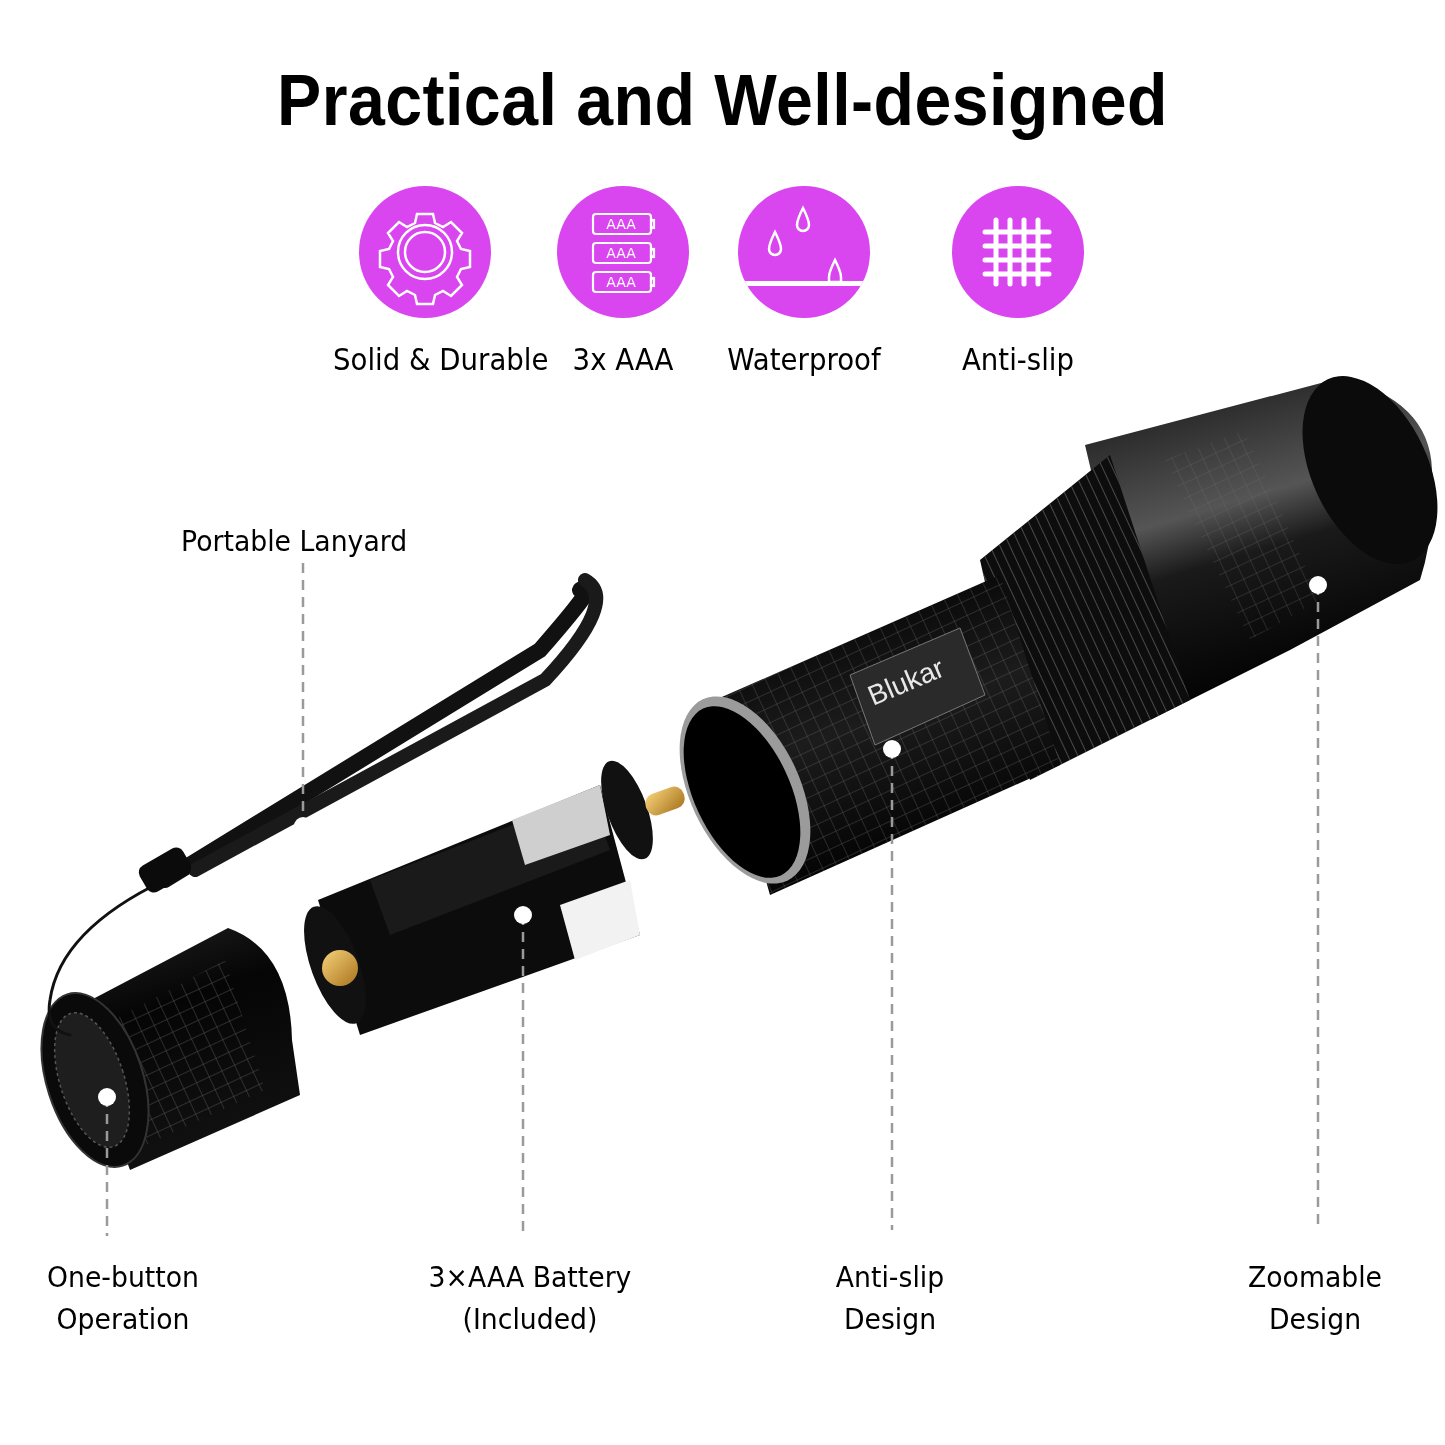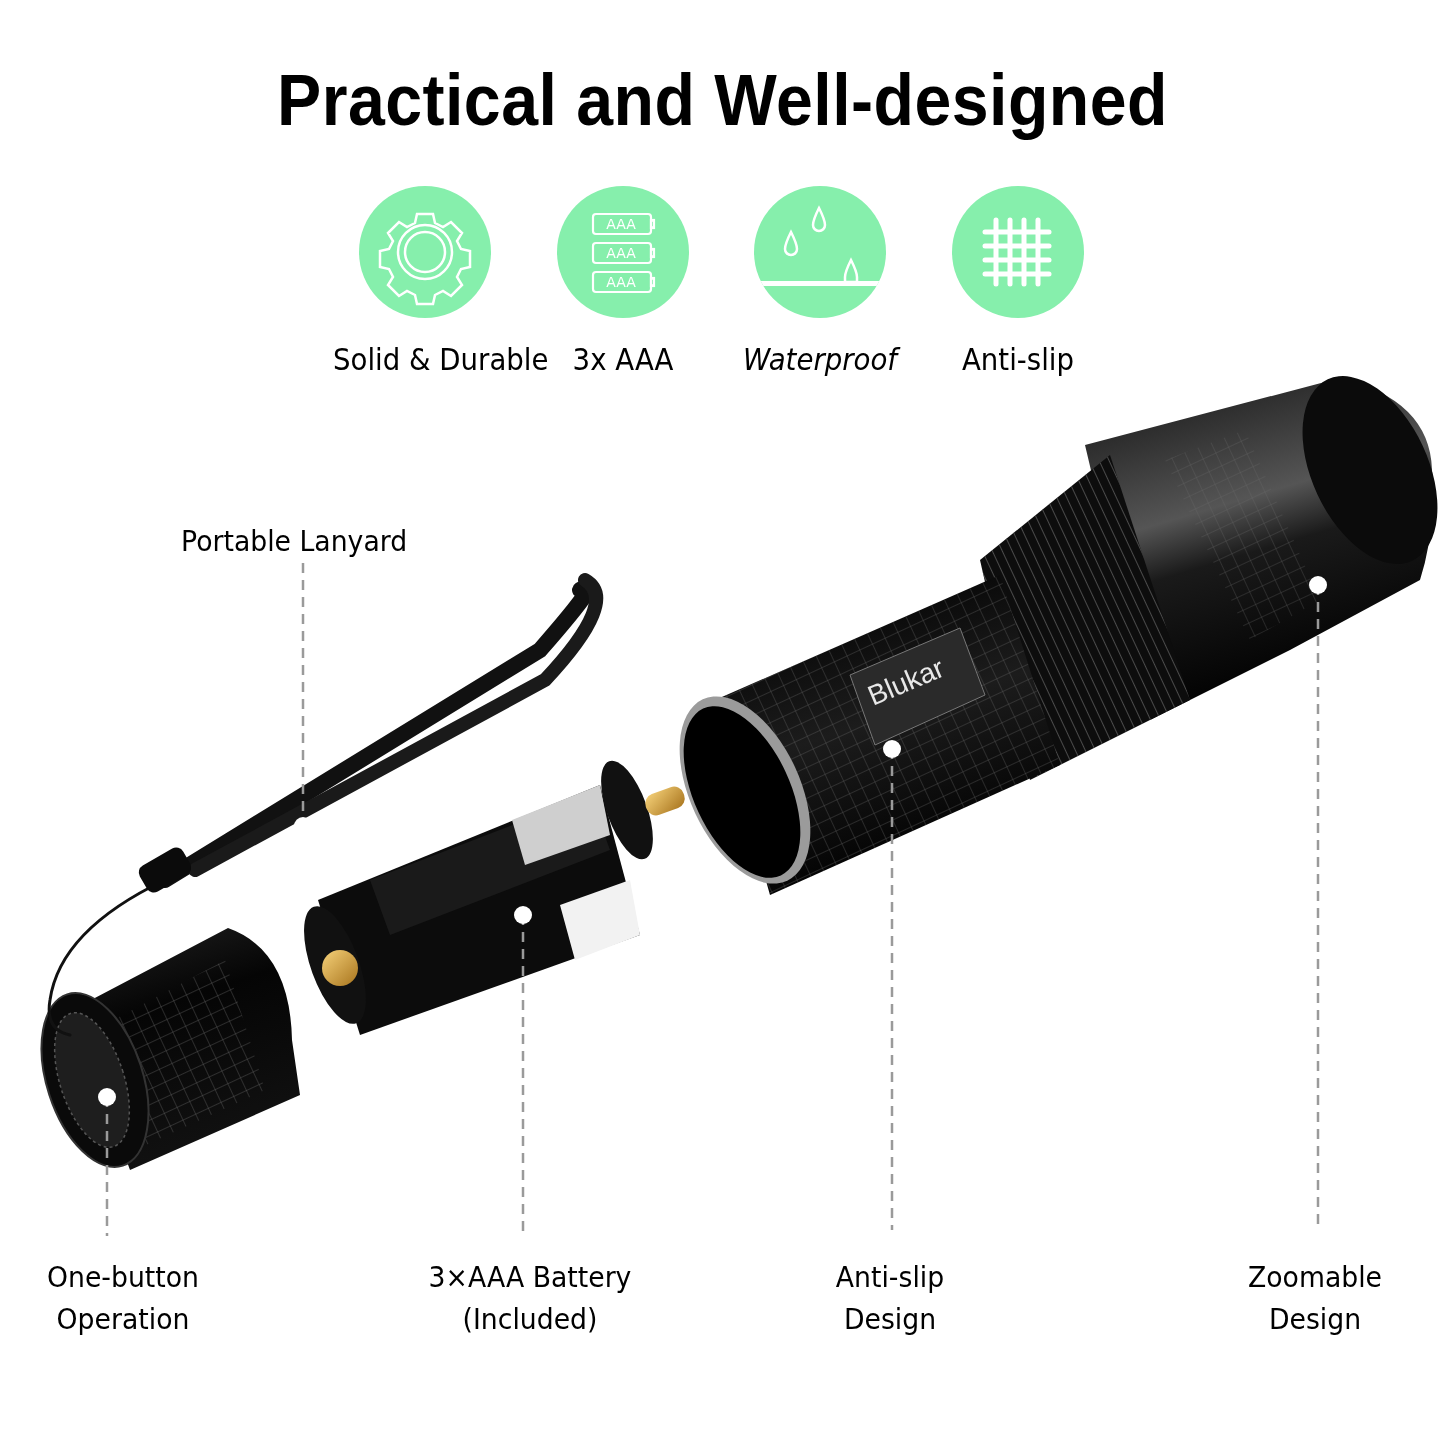--- a/index.html
+++ b/index.html
@@ -2,21 +2,21 @@
 <html><head>
 <meta charset="utf-8">
 <style>
   html, body { margin:0; padding:0; background:#ffffff; }
   body { width:1445px; height:1445px; position:relative; overflow:hidden;
          font-family:"DejaVu Sans Condensed","DejaVu Sans","Liberation Sans",sans-serif; color:#000; }
   .title { position:absolute; left:0; top:52px; width:1445px; text-align:center;
            font-family:"Liberation Sans",sans-serif; font-weight:bold; font-size:72px;
            letter-spacing:0.5px; transform:scaleX(0.92); line-height:96px; }
   .feature { position:absolute; top:186px; width:200px; text-align:center; }
-  .feature .circle { width:132px; height:132px; border-radius:50%; background:#86efac;
+  .feature .circle { width:132px; height:132px; border-radius:50%; background:#d946ef;
                      margin:0 auto; position:relative; overflow:hidden; }
   .feature .circle svg { position:absolute; left:0; top:0; }
   .feature .label { margin-top:22px; font-family:"DejaVu Sans",sans-serif; font-size:30px;
                     line-height:40px; white-space:nowrap; transform:scaleX(0.92); }
   .illus { position:absolute; left:0; top:0; }
   .callout { position:absolute; text-align:center; font-family:"DejaVu Sans",sans-serif;
              font-size:29px; line-height:42px; white-space:nowrap; transform:scaleX(0.92); }
   .callout-top { position:absolute; font-family:"DejaVu Sans",sans-serif; font-size:29px;
                  line-height:40px; white-space:nowrap; transform:scaleX(0.92); transform-origin:left center; }
 </style>
@@ -52,21 +52,21 @@
       <g fill="#fff" font-family="DejaVu Sans, sans-serif" font-size="14" text-anchor="middle">
         <text x="64" y="43">AAA</text>
         <text x="64" y="72">AAA</text>
         <text x="64" y="101">AAA</text>
       </g>
     </svg>
   </div>
   <div class="label">3x AAA</div>
 </div>
 
-<div class="feature" style="left:720px;font-style:italic;">
+<div class="feature" style="left:704px;">
   <div class="circle">
     <svg width="132" height="132" viewBox="0 0 132 132">
       <g fill="none" stroke="#fff" stroke-width="2.5">
         <path d="M65 22 q-6 12 -6 17 a6 6 0 0 0 12 0 q0-5 -6-17 z"></path>
         <path d="M37 46 q-6 12 -6 17 a6 6 0 0 0 12 0 q0-5 -6-17 z"></path>
         <path d="M97 74 q-6 12 -6 17 v5 h12 v-5 q0-5 -6-17 z"></path>
       </g>
       <rect x="0" y="95" width="132" height="5" fill="#fff"></rect>
     </svg>
   </div>

